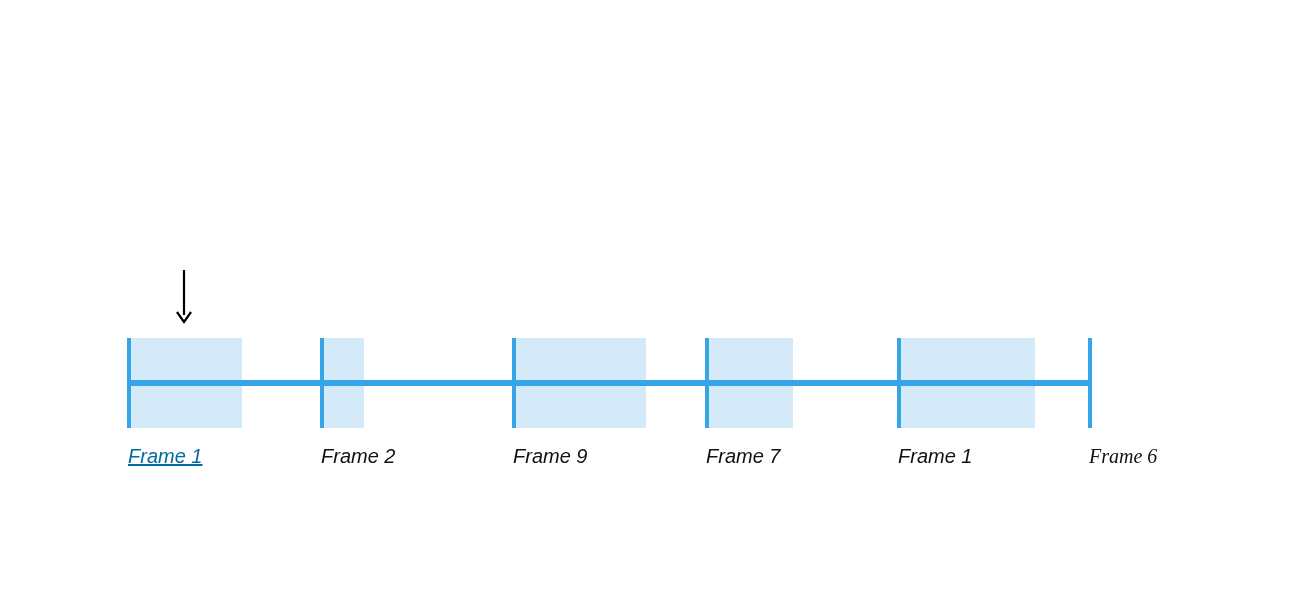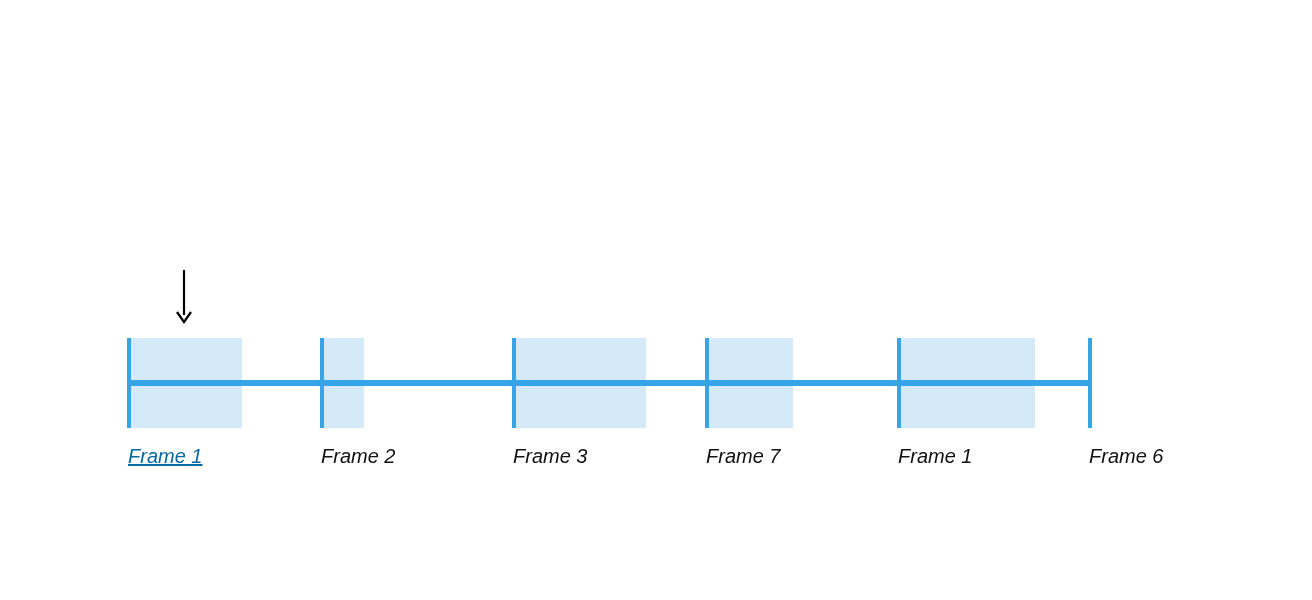--- a/index.html
+++ b/index.html
@@ -87,19 +87,19 @@
       <div class="frame-tick" style="left: 127px; background: rgb(53, 165, 232);"></div>
       <div class="frame-tick" style="left: 320px; background: rgb(53, 165, 232);"></div>
       <div class="frame-tick" style="left: 512px; background: rgb(53, 165, 232);"></div>
       <div class="frame-tick" style="left: 705px; background: rgb(53, 165, 232);"></div>
       <div class="frame-tick" style="left: 897px; background: rgb(53, 165, 232);"></div>
       <div class="frame-tick" style="left: 1088px; background: rgb(53, 165, 232);"></div>
     </div>
   <div id="labels-layer">
       <div class="frame-label" style="left: 128px; color: #0369a1; text-decoration: underline;">Frame 1</div>
       <div class="frame-label" style="left: 321px; color: rgb(17, 17, 17);">Frame 2</div>
-      <div class="frame-label" style="left: 513px; color: rgb(17, 17, 17);">Frame 3</div>
+      <div class="frame-label" style="left: 513px; color: rgb(17, 17, 17);">Frame 9</div>
       <div class="frame-label" style="left: 706px; color: rgb(17, 17, 17);">Frame 7</div>
       <div class="frame-label" style="left: 898px; color: rgb(17, 17, 17);">Frame 1</div>
-      <div class="frame-label" style="left: 1089px; color: rgb(17, 17, 17);">Frame 6</div>
+      <div class="frame-label" style="left: 1089px; color: rgb(17, 17, 17); font-family: Liberation Serif, serif;">Frame 6</div>
     </div>
 
 </div>
 
 </body></html>

